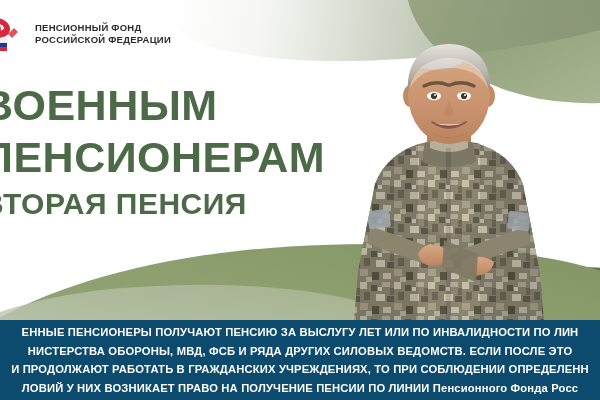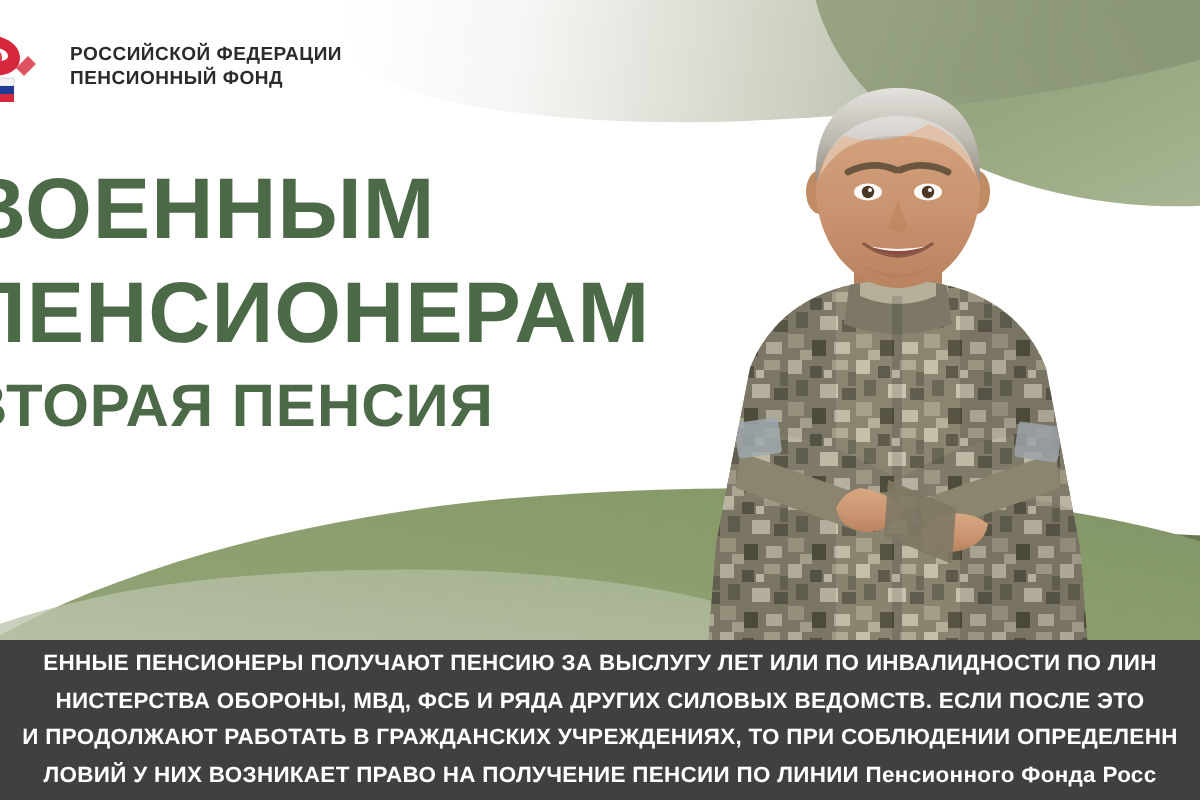--- a/index.html
+++ b/index.html
@@ -101,21 +101,21 @@
     position:absolute;right:28px;top:44px;
     width:246px;height:280px;
     z-index:5;
   }
   #person svg{display:block;}
 
   
   #info-banner{
     position:absolute;left:0;right:0;bottom:0;
     height:80px;
-    background:#404040;
+    background:#0c4a6e;
     z-index:8;
     padding-top:3px;
     box-sizing:border-box;
   }
   #info-banner p{
     margin:0;
     color:#ffffff;
     font-size:11px;
     font-weight:bold;
     letter-spacing:.15px;
@@ -238,22 +238,22 @@
       <svg width="40" height="40" viewBox="0 0 40 40" xmlns="http://www.w3.org/2000/svg">
         <path d="M2 3 C 14 3 22 8 22 15 C 22 21 16 24 8 24 L 8 17 C 13 17 16 16 16 14 C 16 11 11 9 2 9 Z" fill="#d6273c"></path>
         <path d="M-6 6 C 6 6 13 10 13 15 C 13 20 7 23 -2 23 L -2 16 C 3 16 7 15 7 13 C 7 11 2 10 -6 10 Z" fill="#d6273c" opacity="0.9"></path>
         <rect x="2" y="25" width="17" height="4" fill="#f2f2f2" stroke="#cfcfcf" stroke-width="0.4"></rect>
         <rect x="2" y="29" width="17" height="4" fill="#1f3a93"></rect>
         <rect x="2" y="33" width="17" height="4" fill="#d6273c"></rect>
         <path d="M20 20 L 26 14 L 30 18 L 24 24 Z" fill="#d6273c" opacity="0.8"></path>
       </svg>
     </div>
     <div id="logo-text">
+      <span>ПЕНСИОННЫЙ ФОНД</span>
       <span>РОССИЙСКОЙ ФЕДЕРАЦИИ</span>
-      <span>ПЕНСИОННЫЙ ФОНД</span>
     </div>
   </div>
 
   <div id="headline">
     <div id="headline-line-1">ВОЕННЫМ</div>
     <div id="headline-line-2">ПЕНСИОНЕРАМ</div>
     <div id="headline-line-3">ВТОРАЯ ПЕНСИЯ</div>
   </div>
 
   <div id="info-banner">

